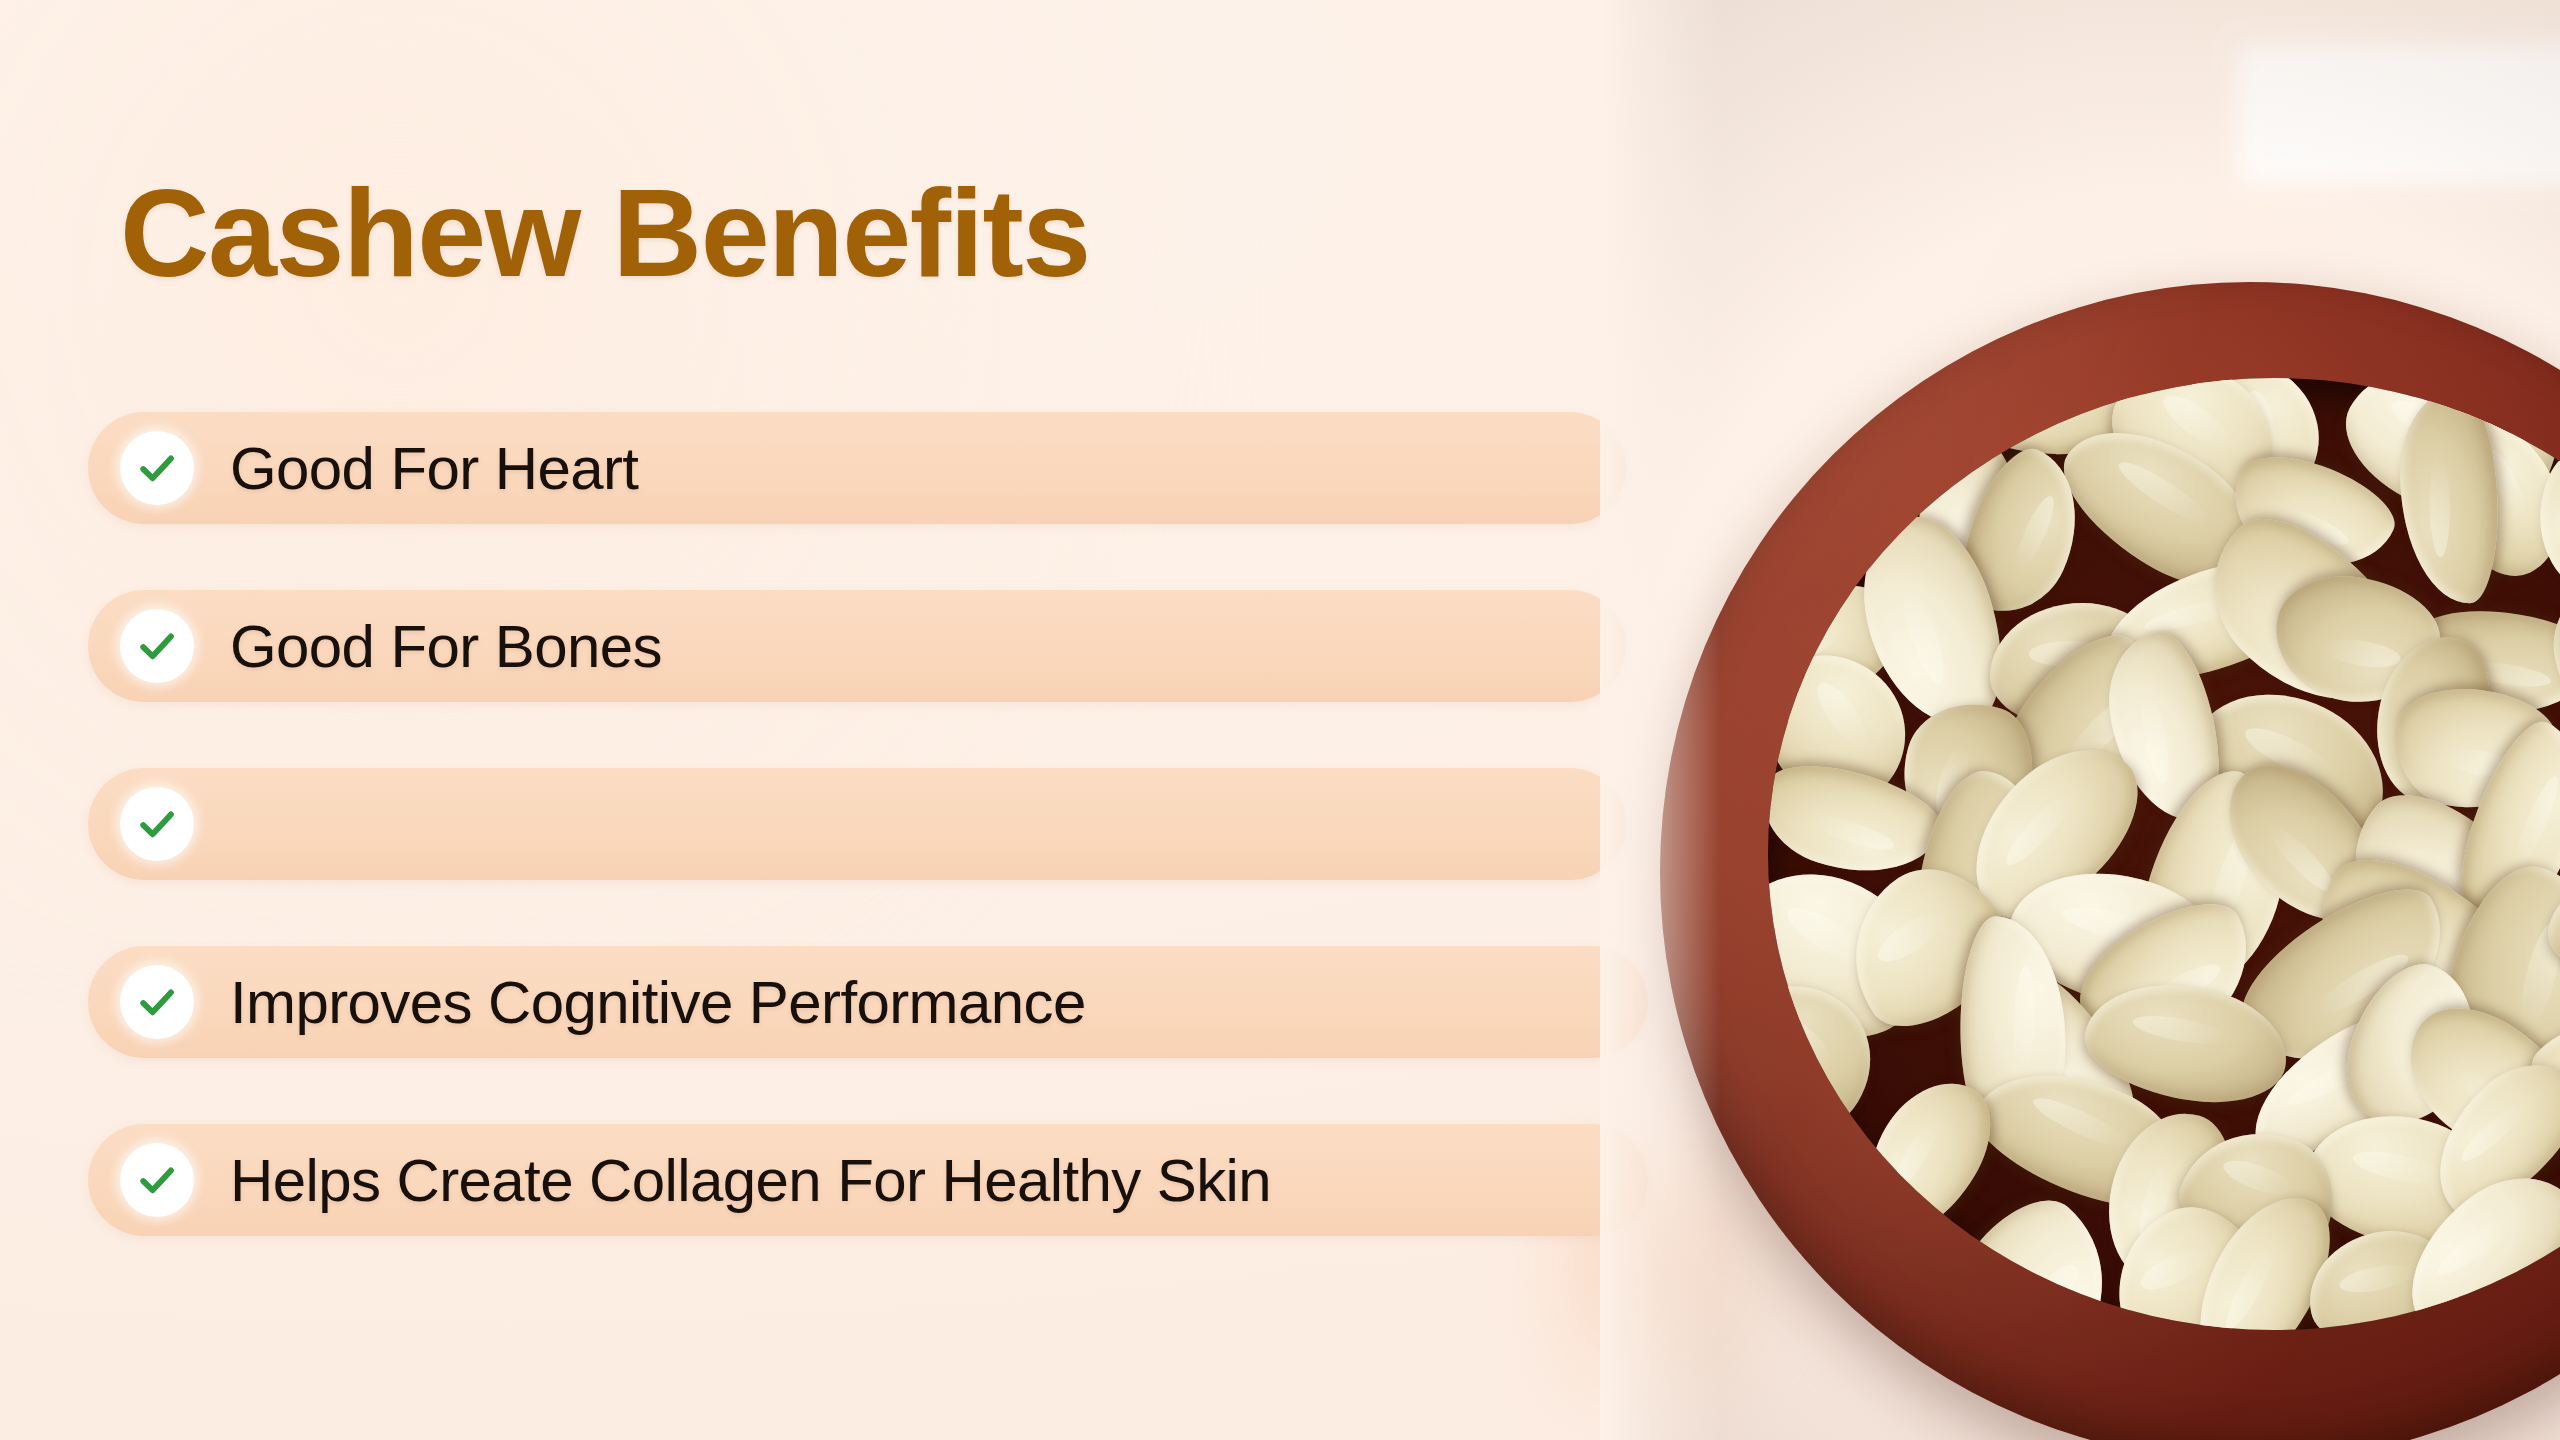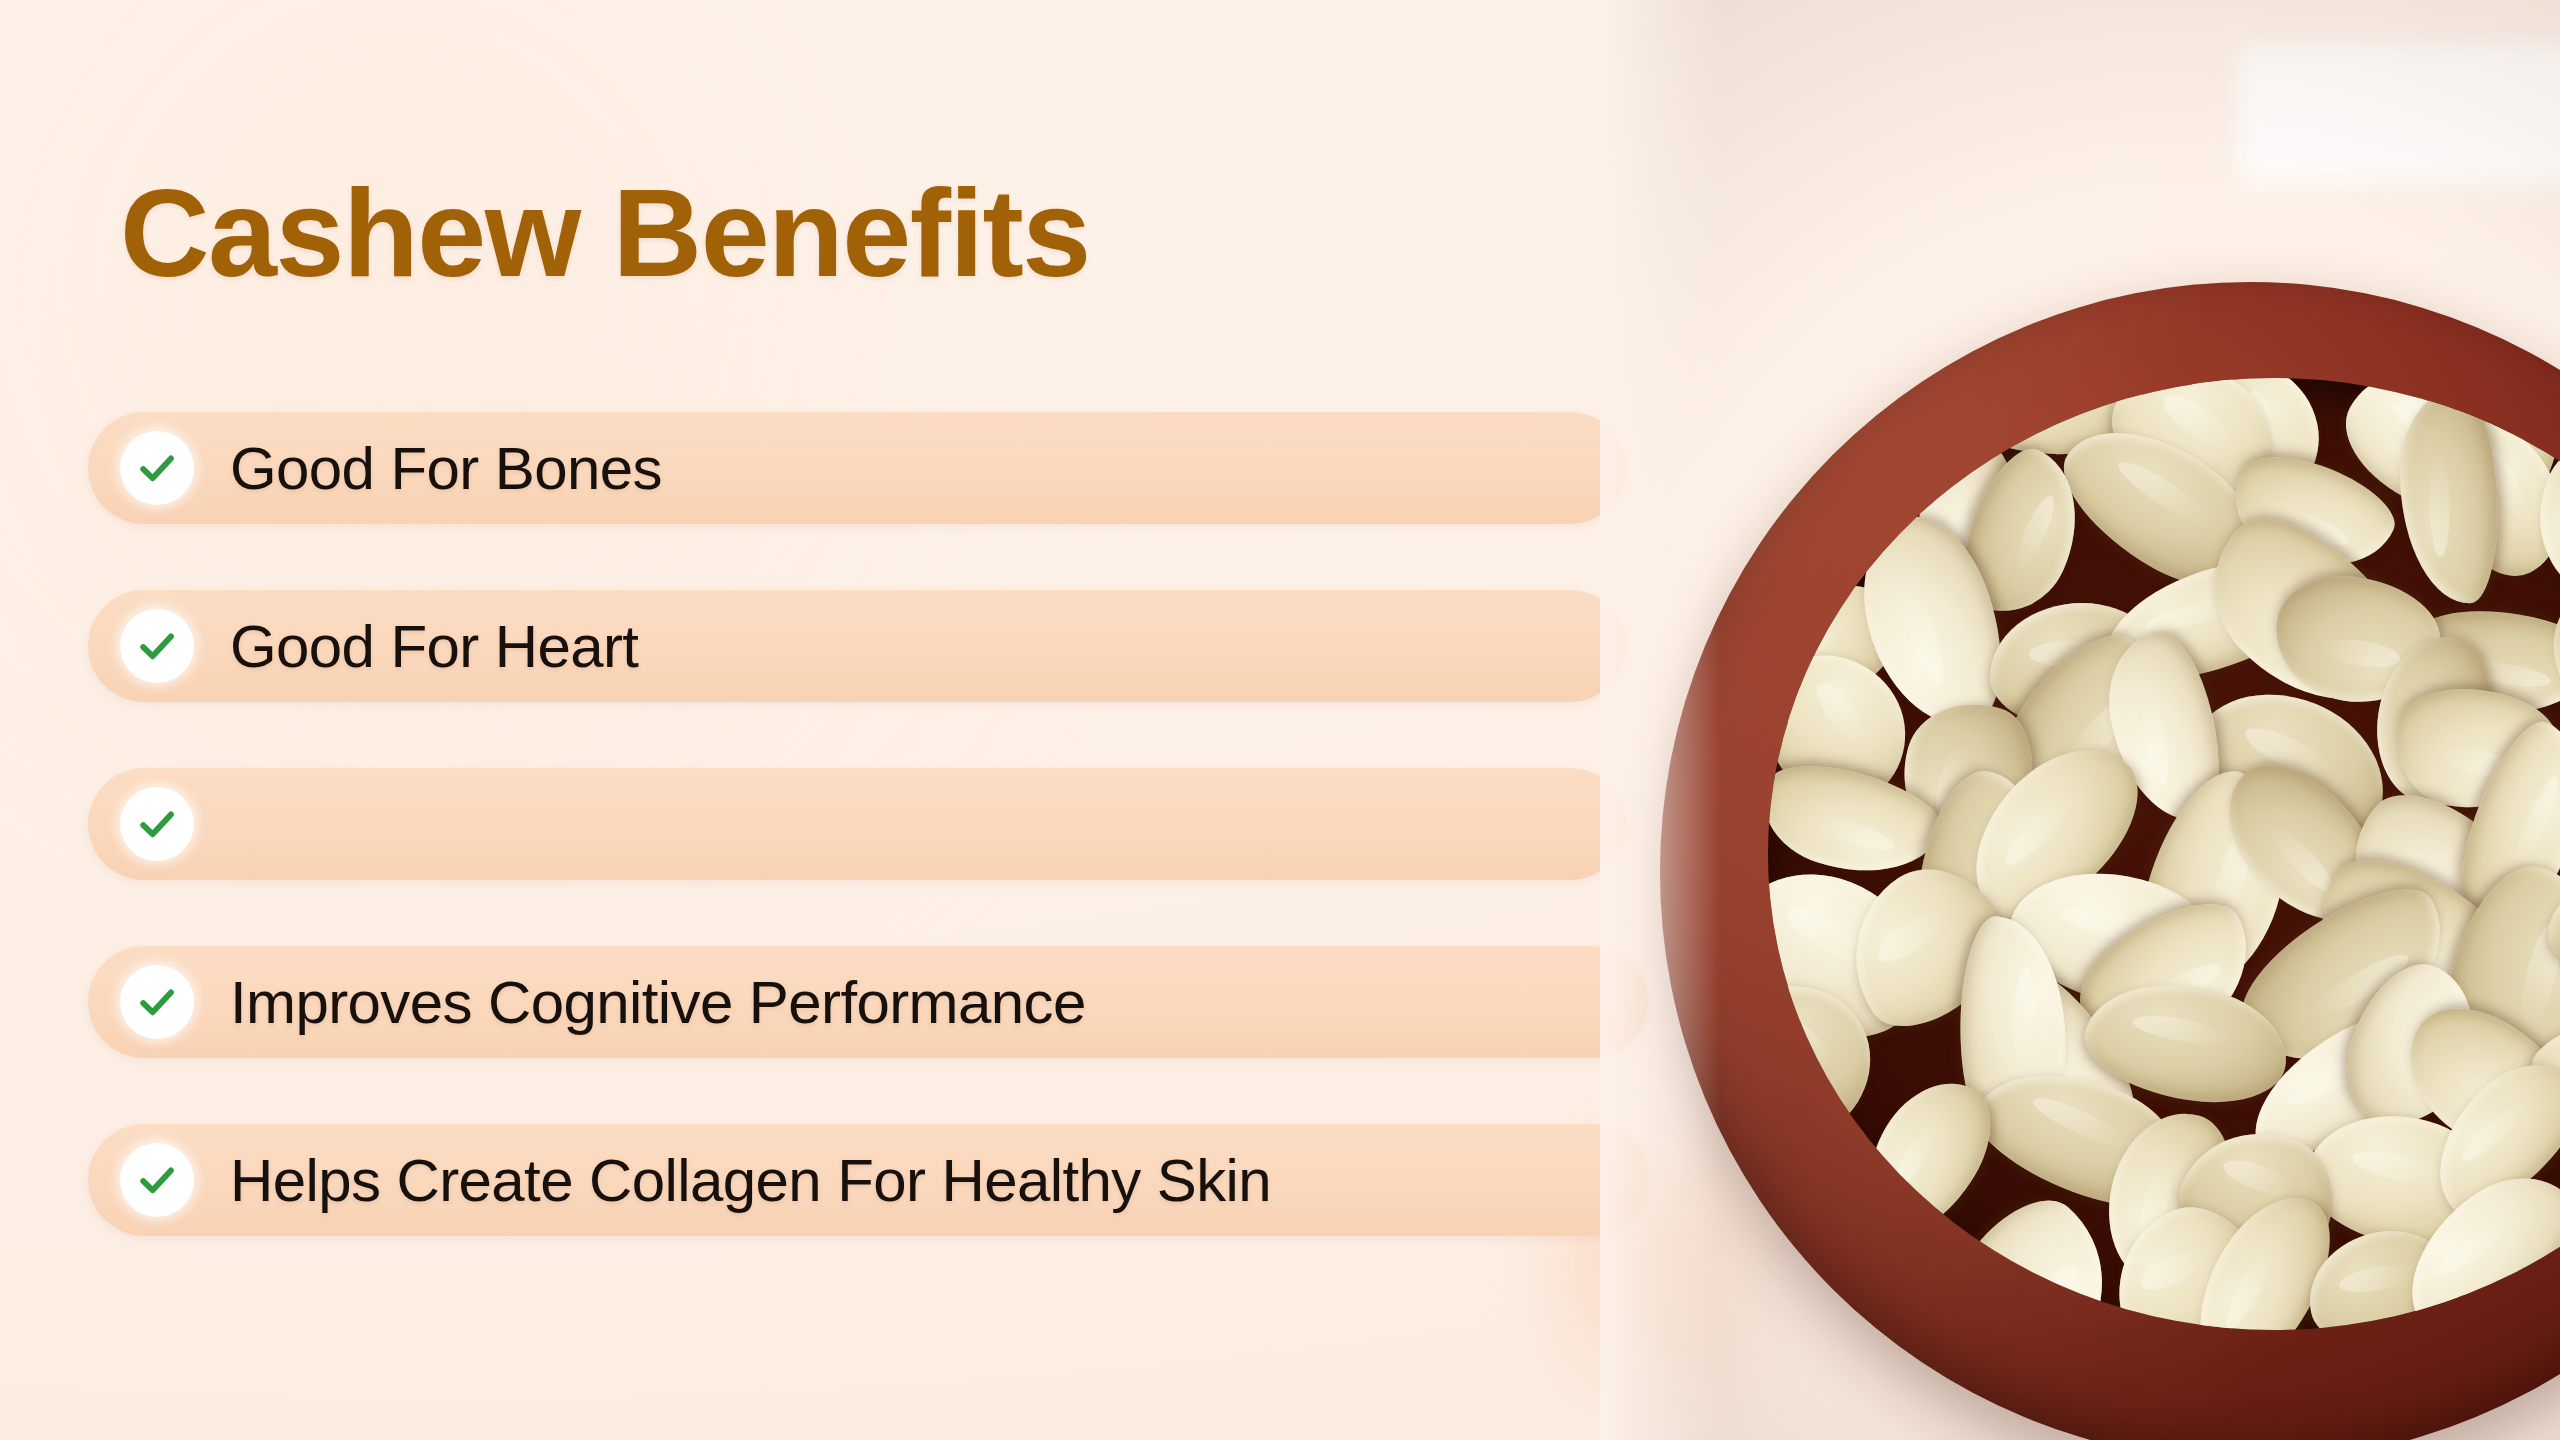--- a/index.html
+++ b/index.html
@@ -228,36 +228,36 @@
 
   <div class="bg-base"></div>
   <div class="bg-warm-left"></div>
   <div class="bg-white-band"></div>
   <div class="bg-peach-edge"></div>
 
   <div class="headline">Cashew Benefits</div>
 
   <div class="pill-list">
 
+    <div class="pill pill-1">
+      <span class="check-badge">
+        <svg viewBox="0 0 24 24" fill="none" stroke="#2E9B3F" stroke-width="3.2" stroke-linecap="round" stroke-linejoin="round">
+          <path d="M4.5 12.6 L9.6 17.6 L19.6 6.8"></path>
+        </svg>
+      </span>
+      <span class="pill-label">Good For Heart</span>
+    </div>
+
     <div class="pill pill-2">
       <span class="check-badge">
         <svg viewBox="0 0 24 24" fill="none" stroke="#2E9B3F" stroke-width="3.2" stroke-linecap="round" stroke-linejoin="round">
           <path d="M4.5 12.6 L9.6 17.6 L19.6 6.8"></path>
         </svg>
       </span>
       <span class="pill-label">Good For Bones</span>
-    </div>
-
-    <div class="pill pill-1">
-      <span class="check-badge">
-        <svg viewBox="0 0 24 24" fill="none" stroke="#2E9B3F" stroke-width="3.2" stroke-linecap="round" stroke-linejoin="round">
-          <path d="M4.5 12.6 L9.6 17.6 L19.6 6.8"></path>
-        </svg>
-      </span>
-      <span class="pill-label">Good For Heart</span>
     </div>
 
     <div class="pill pill-3">
       <span class="check-badge">
         <svg viewBox="0 0 24 24" fill="none" stroke="#2E9B3F" stroke-width="3.2" stroke-linecap="round" stroke-linejoin="round">
           <path d="M4.5 12.6 L9.6 17.6 L19.6 6.8"></path>
         </svg>
       </span>
     </div>
 

